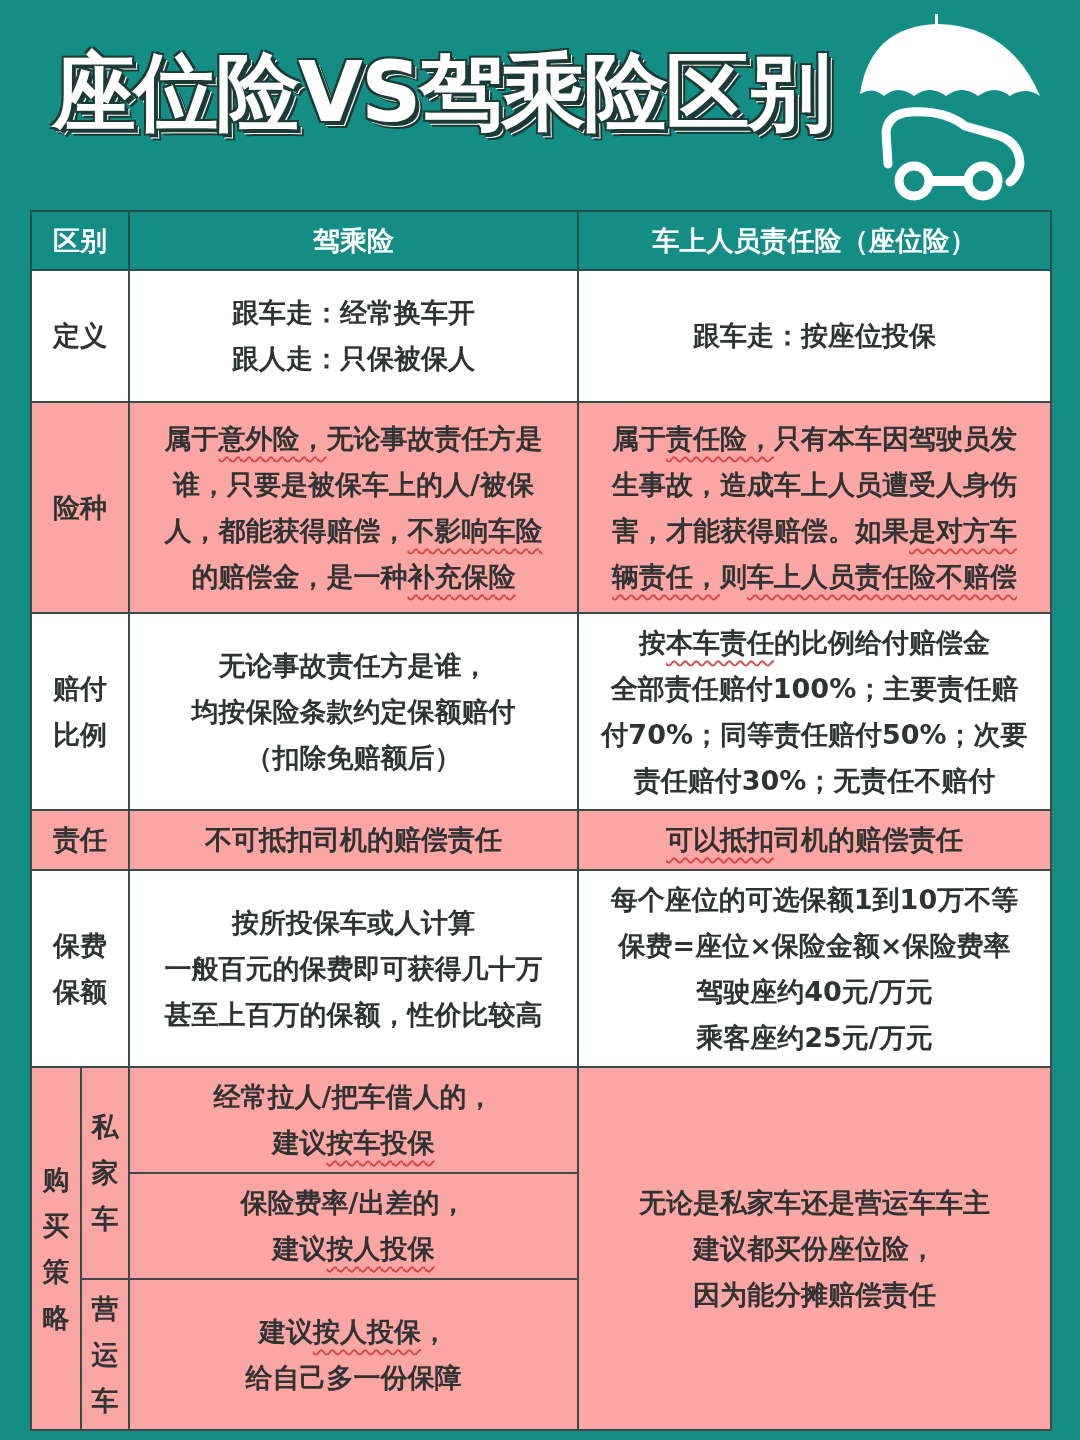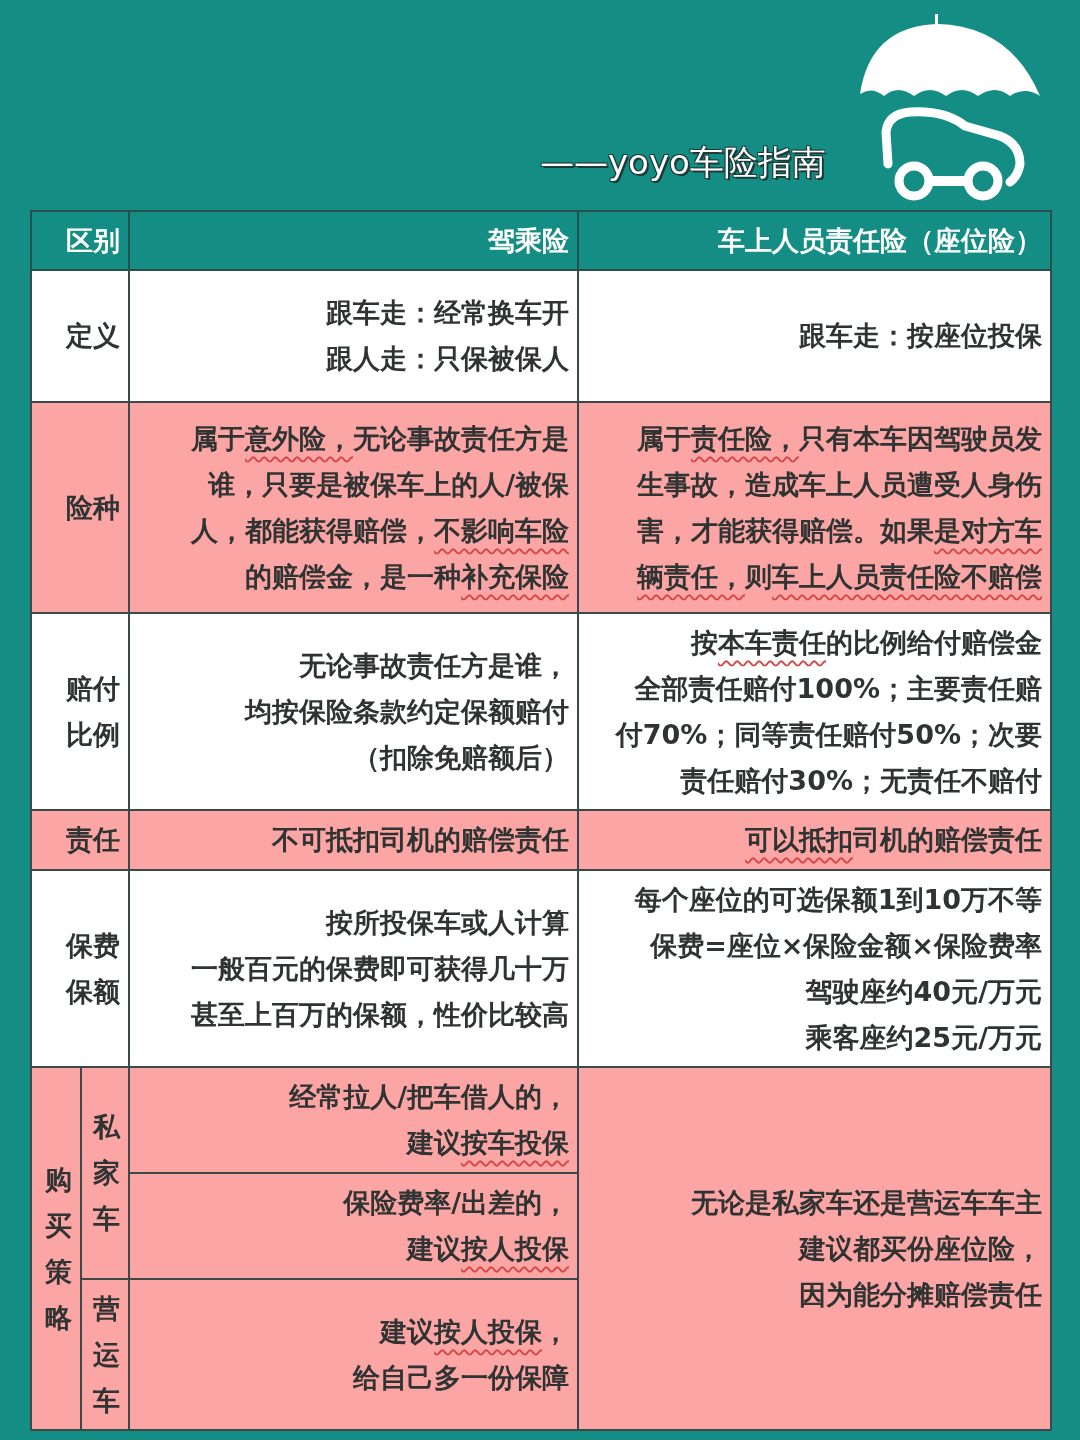--- a/index.html
+++ b/index.html
@@ -24,21 +24,21 @@
     text-shadow: -1px -1px 0 #1c3a36, 1px -1px 0 #1c3a36, -1px 1px 0 #1c3a36, 2px 2px 0 #1c3a36;
   }
   .logo { position: absolute; left: 850px; top: 14px; width: 210px; height: 200px; }
 
   table.cmp {
     position: absolute; left: 30px; top: 210px;
     width: 1020px; border-collapse: collapse; table-layout: fixed;
   }
   table.cmp td, table.cmp th {
     border: 2px solid #3a4a48;
-    text-align: right; vertical-align: middle;
+    text-align: center; vertical-align: middle;
     color: #2f3433; font-weight: bold; font-size: 27px; line-height: 46px;
     padding: 0 8px;
   }
   table.cmp th {
     background: #148e85; color: #ffffff; font-size: 27px; height: 57px;
     border-color: #25504b;
   }
   .row-white td { background: #ffffff; }
   .row-mint td { background: #fca5a5; }
   td.label { padding: 0 4px; }
@@ -48,21 +48,21 @@
   .hl {
     text-decoration: underline wavy #d64545;
     text-decoration-thickness: 2px;
     text-underline-offset: 8px;
   }
 </style>
 </head>
 <body>
 
 <div class="hero">
-  <div class="subtitle">——yoyo车险指南</div>
+  <div class="title">座位险VS驾乘险区别</div>
   <svg class="logo" viewBox="0 0 210 200">
     <rect x="85" y="0" width="3" height="12" fill="#ffffff"></rect>
     <path d="M10 80 Q 20 12 88 10 Q 160 12 190 82 Q 175 72 160 82 Q 145 70 128 82 Q 112 70 96 82 Q 80 70 64 82 Q 48 70 34 82 Q 22 72 10 80 Z" fill="#ffffff"></path>
     <path d="M38 150 L 36 118 Q 38 100 60 98 Q 95 96 115 112 L 150 122 Q 170 130 170 150 Q 168 162 160 168" stroke="#ffffff" stroke-width="9" fill="none" stroke-linecap="round"></path>
     <circle cx="64" cy="167" r="15" stroke="#ffffff" stroke-width="9" fill="none"></circle>
     <circle cx="133" cy="167" r="15" stroke="#ffffff" stroke-width="9" fill="none"></circle>
     <rect x="78" y="162" width="42" height="10" fill="#ffffff"></rect>
   </svg>
 </div>
 

